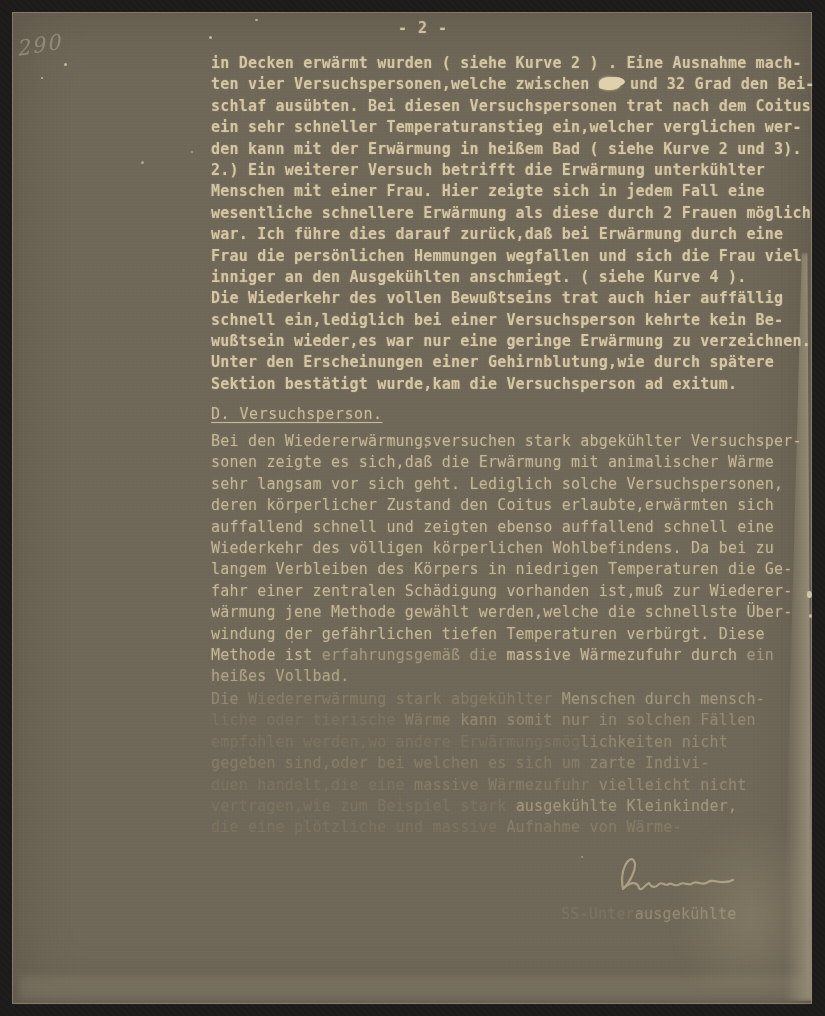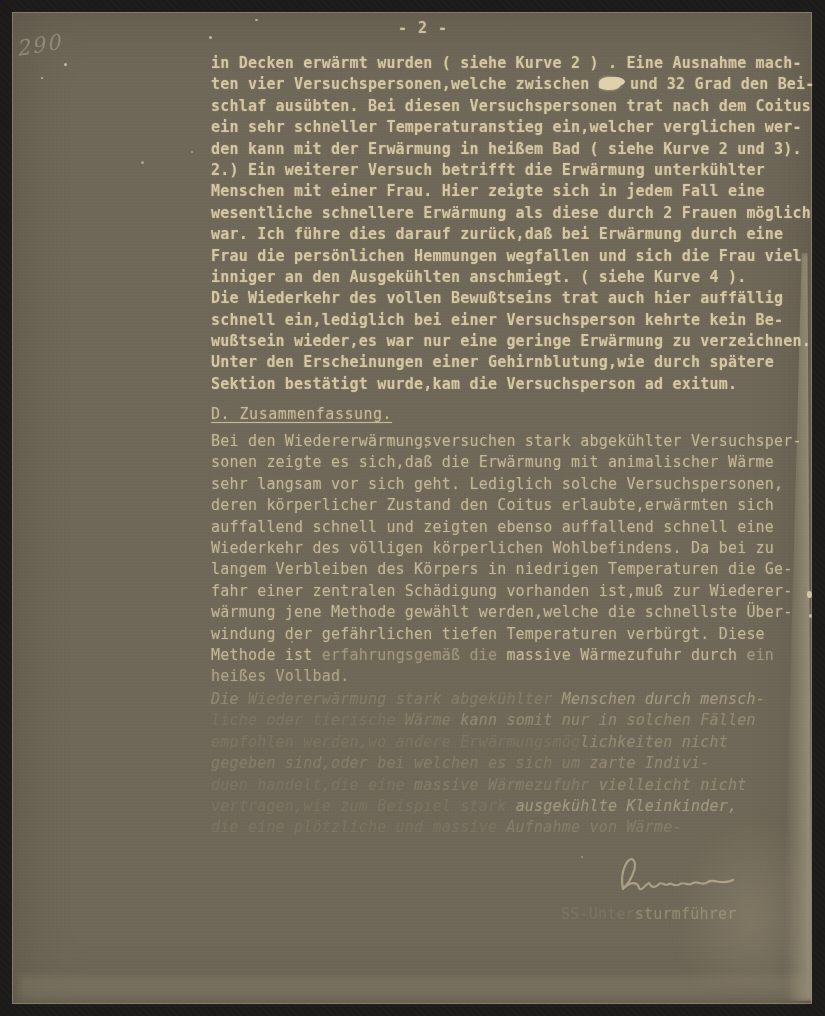--- a/index.html
+++ b/index.html
@@ -33,21 +33,21 @@
     background:radial-gradient(ellipse at 60% 60%, rgba(172,162,134,0.28), transparent 70%);
     filter:blur(6px);pointer-events:none;}
   .speck{position:absolute;background:#d9cdaf;border-radius:50%;opacity:.8;pointer-events:none;}
 
   
   .text{position:absolute;left:198px;width:600px;color:#decfa9;font-size:15px;
         line-height:21.4px;white-space:pre;letter-spacing:0.2px;
         text-shadow:0 0 2px rgba(222,207,169,0.35);}
   .body1{top:40px;font-weight:bold;}
   .body2{top:418px;}
-  .faded{top:676px;font-style:italic;}
+  .faded{top:676px;}
   .tline{height:21.4px;}
   .f1{opacity:.92}.f2{opacity:.76}.f3{opacity:.58}.f4{opacity:.46}
   .f5{opacity:.32}.f6{opacity:.20}.f7{opacity:.11}
   .ul{text-underline-offset:3px;}
   .blob{display:inline-block;width:22px;height:13px;vertical-align:-1px;
         background:#e8dab4;border-radius:45% 55% 50% 40%;
         box-shadow:6px -2px 0 -2px #e8dab4, -3px 2px 0 -3px #e8dab4, 0 0 3px rgba(232,218,180,.8);}
   .pagenum{position:absolute;left:385px;top:6px;color:#decfa9;font-size:15px;font-weight:bold;
         opacity:.85;letter-spacing:1px;text-shadow:0 0 2px rgba(222,207,169,0.4);}
   .heading{position:absolute;left:198px;top:392px;color:#decfa9;font-size:15px;
@@ -67,34 +67,34 @@
     <div class="grain"></div>
     <div class="streak"></div>
     <div class="bottom-band"></div>
     <div class="corner-glow"></div>
 
     <span class="marginnote">290</span>
     <span class="pagenum">- 2 -</span>
 
     <div class="text body1" id="body1"><div class="tline"><span class="f1">in Decken erwärmt wurden ( siehe Kurve 2 ) . Eine Ausnahme mach-</span></div><div class="tline"><span class="f1">ten vier Versuchspersonen,welche zwischen </span><span class="blob f1"></span><span class="f1"> und 32 Grad den Bei-</span></div><div class="tline"><span class="f1">schlaf ausübten. Bei diesen Versuchspersonen trat nach dem Coitus</span></div><div class="tline"><span class="f1">ein </span><span class="f1 ul">sehr</span><span class="f1"> schneller Temperaturanstieg ein,welcher verglichen wer-</span></div><div class="tline"><span class="f1">den kann mit der Erwärmung in heißem Bad ( siehe Kurve 2 und 3).</span></div><div class="tline"><span class="f1">2.) Ein weiterer Versuch </span><span class="f1 ul">betrifft die Erwärmung</span><span class="f1"> unterkühlter</span></div><div class="tline"><span class="f1">Menschen mit einer Frau. Hier zeigte sich in jedem Fall eine</span></div><div class="tline"><span class="f1">wesentliche schnellere Erwärmung als diese durch 2 Frauen möglich</span></div><div class="tline"><span class="f1">war. Ich führe dies darauf zurück,daß bei Erwärmung durch eine</span></div><div class="tline"><span class="f1">Frau die persönlichen Hemmungen wegfallen und sich die Frau viel</span></div><div class="tline"><span class="f1">inniger an den Ausgekühlten anschmiegt. ( siehe Kurve 4 ).</span></div><div class="tline"><span class="f1">Die Wiederkehr des vollen Bewußtseins trat auch hier auffällig</span></div><div class="tline"><span class="f1">schnell ein,lediglich bei einer Versuchsperson kehrte kein Be-</span></div><div class="tline"><span class="f1">wußtsein wieder,es war nur eine geringe Erwärmung zu verzeichnen.</span></div><div class="tline"><span class="f1">Unter den Erscheinungen einer Gehirnblutung,wie durch spätere</span></div><div class="tline"><span class="f1">Sektion bestätigt wurde,kam die Versuchsperson ad exitum.</span></div></div>
 
-    <span class="heading">D. Zusammenfassung.</span>
+    <span class="heading">D. Versuchsperson.</span>
 
     <div class="text body2" id="body2"><div class="tline"><span class="f2">Bei den Wiedererwärmungsversuchen stark abgekühlter Versuchsper-</span></div><div class="tline"><span class="f2">sonen zeigte es sich,daß die Erwärmung mit animalischer Wärme</span></div><div class="tline"><span class="f2">sehr langsam vor sich geht. Lediglich solche Versuchspersonen,</span></div><div class="tline"><span class="f2">deren körperlicher Zustand den Coitus erlaubte,erwärmten sich</span></div><div class="tline"><span class="f2">auffallend schnell und zeigten ebenso auffallend schnell eine</span></div><div class="tline"><span class="f2">Wiederkehr des völligen körperlichen Wohlbefindens. Da bei zu</span></div><div class="tline"><span class="f2">langem Verbleiben des Körpers in niedrigen Temperaturen die Ge-</span></div><div class="tline"><span class="f2">fahr einer zentralen Schädigung vorhanden ist,muß zur Wiederer-</span></div><div class="tline"><span class="f2">wärmung jene Methode gewählt werden,welche die schnellste Über-</span></div><div class="tline"><span class="f2">windung der gefährlichen tiefen Temperaturen verbürgt. Diese</span></div><div class="tline"><span class="f2">Methode ist </span><span class="f4">erfahrungsgemäß die </span><span class="f2">massive Wärmezufuhr durch </span><span class="f4">ein</span></div><div class="tline"><span class="f3">heißes Vollbad.</span></div></div>
 
     <div class="text faded" id="faded"><div class="tline"><span class="f5">Die </span><span class="f6">Wiedererwärmung stark abgekühlter </span><span class="f4">Menschen durch mensch-</span></div><div class="tline"><span class="f7">liche oder tierische </span><span class="f6">Wärme </span><span class="f5">kann somit nur in solchen Fällen</span></div><div class="tline"><span class="f7">empfohlen werden,wo andere Erwärmungsmög</span><span class="f5">lichkeiten nicht</span></div><div class="tline"><span class="f6">gegeben sind,oder bei welchen es sich um </span><span class="f5">zarte Indivi-</span></div><div class="tline"><span class="f7">duen handelt,die eine </span><span class="f6">massive Wärmezufuhr </span><span class="f5">vielleicht nicht</span></div><div class="tline"><span class="f7">vertragen,wie zum Beispiel stark </span><span class="f4">ausgekühlte Kleinkinder,</span></div><div class="tline"><span class="f7">die eine plötzliche und massive </span><span class="f6">Aufnahme von Wärme-</span></div></div>
 
     <svg class="signature" width="132" height="54" viewBox="0 0 132 54">
       <path d="M10 40 C6 20 17 5 21 12 C25 19 16 34 11 39 C19 31 25 34 26 39
                C28 43 32 36 36 34 C38 38 42 40 46 35 C49 32 52 38 56 35
                C59 33 62 39 67 35 C72 32 75 38 80 34 C85 31 89 38 95 33
                C101 29 108 37 120 31" fill="none" stroke="#dbcda8" stroke-width="2.2" stroke-linecap="round" stroke-linejoin="round"></path>
     </svg>
 
-    <div class="text rank" id="rank"><div class="tline"><span class="f7">SS-Unter</span><span class="f5">sturmführer</span></div></div>
+    <div class="text rank" id="rank"><div class="tline"><span class="f7">SS-Unter</span><span class="f5">ausgekühlte</span></div></div>
 
     <div class="speck" style="left:196px;top:23px;width:3px;height:3px;"></div>
     <div class="speck" style="left:242px;top:6px;width:3px;height:2px;"></div>
     <div class="speck" style="left:51px;top:50px;width:3px;height:3px;"></div>
     <div class="speck" style="left:28px;top:64px;width:2px;height:2px;"></div>
     <div class="speck" style="left:128px;top:148px;width:3px;height:3px;opacity:.6;"></div>
     <div class="speck" style="left:178px;top:138px;width:2px;height:2px;opacity:.6;"></div>
     <div class="speck" style="left:318px;top:108px;width:2px;height:2px;opacity:.5;"></div>
     <div class="speck" style="left:412px;top:433px;width:2px;height:2px;opacity:.5;"></div>
     <div class="speck" style="left:278px;top:628px;width:2px;height:2px;opacity:.5;"></div>

